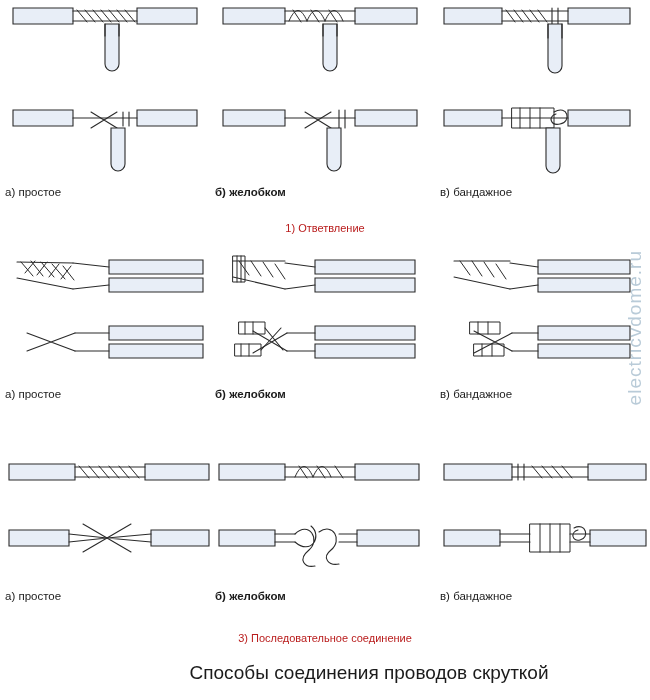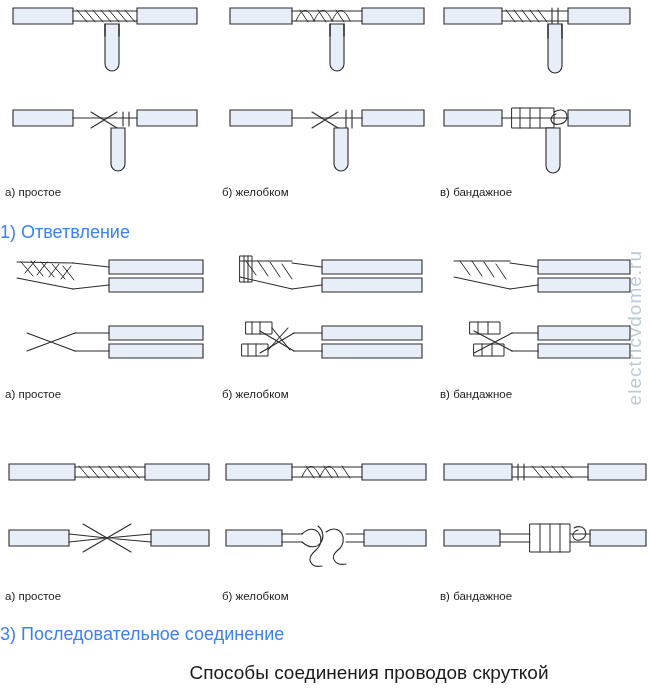--- a/index.html
+++ b/index.html
@@ -47,34 +47,35 @@
     width: 650px;
     height: 186px;
   }
   .col {
     position: absolute;
     top: 0;
     width: 210px;
     height: 186px;
   }
   .c1 { left: 5px; }
-  .c2 { left: 222px; }
+  .c2 { left: 215px; font-weight: bold; }
   .c3 { left: 440px; text-decoration: underline; }
 
   .caption {
     position: absolute;
     width: 210px;
     font-size: 11.5px;
     color: #1b1b1b;
   }
   .group-title {
     position: absolute;
     width: 650px;
-    font-size: 18px;
-    color: #3b82f6;
+    text-align: center;
+    font-size: 11px;
+    color: #b91c1c;
   }
   .main-title {
     position: absolute;
     left: 0;
     top: 662px;
     width: 650px;
     text-align: center;
     font-size: 19px;
     color: #1b1b1b;
     margin-left: 44px;
@@ -268,17 +269,17 @@
           <path class="wire" d="M150 80 h56 v16 h-56 z"></path>
           <path class="ln" d="M60 84 h30 M60 92 h30"></path>
           <path class="ln2" d="M90 74 h40 v28 h-40 z"></path>
           <path class="ln2" d="M100 74 v28 M110 74 v28 M120 74 v28"></path>
           <path class="ln" d="M130 84 h20 M130 92 h20"></path>
           <path class="ln" d="M134 78 c12 -6 16 10 6 12 c-8 2 -10 -8 -2 -10"></path>
         </svg>
         <div class="caption" style="top:140px;left:0">в) бандажное</div>
       </div>
     </div>
-    <div class="group-title" style="top:174px">3) Последовательное соединение</div>
+    <div class="group-title" style="top:182px">3) Последовательное соединение</div>
   </div>
 
   <div class="main-title">Способы соединения проводов скруткой</div>
 </div>
 
 </body></html>

